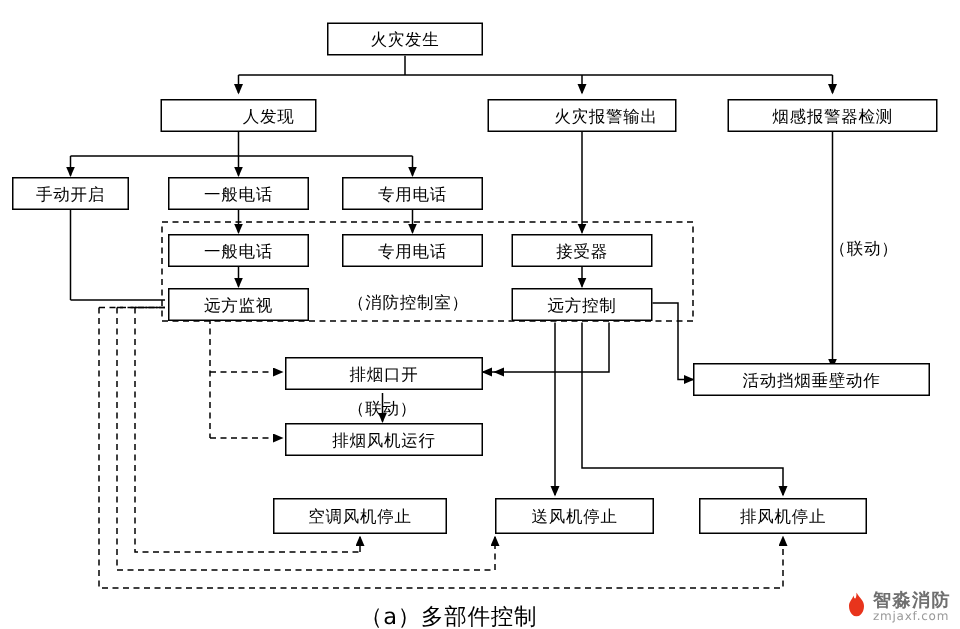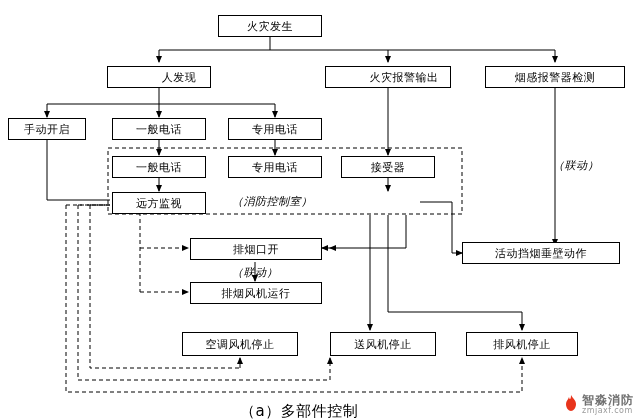--- a/index.html
+++ b/index.html
@@ -40,21 +40,20 @@
     letter-spacing: 0.5px;
   }
   .plain {
     position: absolute;
     color: #000000;
     font-size: 11px;
     line-height: 1;
     white-space: nowrap;
     background: transparent;
     letter-spacing: 0.5px;
-    font-style: italic;
   }
   .caption {
     position: absolute;
     color: #000000;
     font-size: 15px;
     white-space: nowrap;
     letter-spacing: 0.5px;
   }
   .wm {
     position: absolute;
@@ -160,20 +159,21 @@
   <div class="node" style="left:485px; top:66px; width:140px; height:22px;">烟感报警器检测</div>
 
   <div class="node" style="left:8px; top:118px; width:78px; height:22px;">手动开启</div>
   <div class="node" style="left:112px; top:118px; width:94px; height:22px;">一般电话</div>
   <div class="node" style="left:228px; top:118px; width:94px; height:22px;">专用电话</div>
 
   <div class="node" style="left:112px; top:156px; width:94px; height:22px;">一般电话</div>
   <div class="node" style="left:228px; top:156px; width:94px; height:22px;">专用电话</div>
   <div class="node" style="left:341px; top:156px; width:94px; height:22px;">接受器</div>
   <div class="node" style="left:112px; top:192px; width:94px; height:22px;">远方监视</div>
+  <div class="node" style="left:341px; top:192px; width:94px; height:22px;">远方控制</div>
   <div class="plain" style="left:232px; top:196px;">（消防控制室）</div>
 
   <div class="node" style="left:190px; top:238px; width:132px; height:22px;">排烟口开</div>
   <div class="plain" style="left:232px; top:267px;">（联动）</div>
   <div class="node" style="left:190px; top:282px; width:132px; height:22px;">排烟风机运行</div>
 
   <div class="plain" style="left:553px; top:160px;">（联动）</div>
   <div class="node" style="left:462px; top:242px; width:158px; height:22px;">活动挡烟垂壁动作</div>
 
   <div class="node" style="left:182px; top:332px; width:116px; height:24px;">空调风机停止</div>

